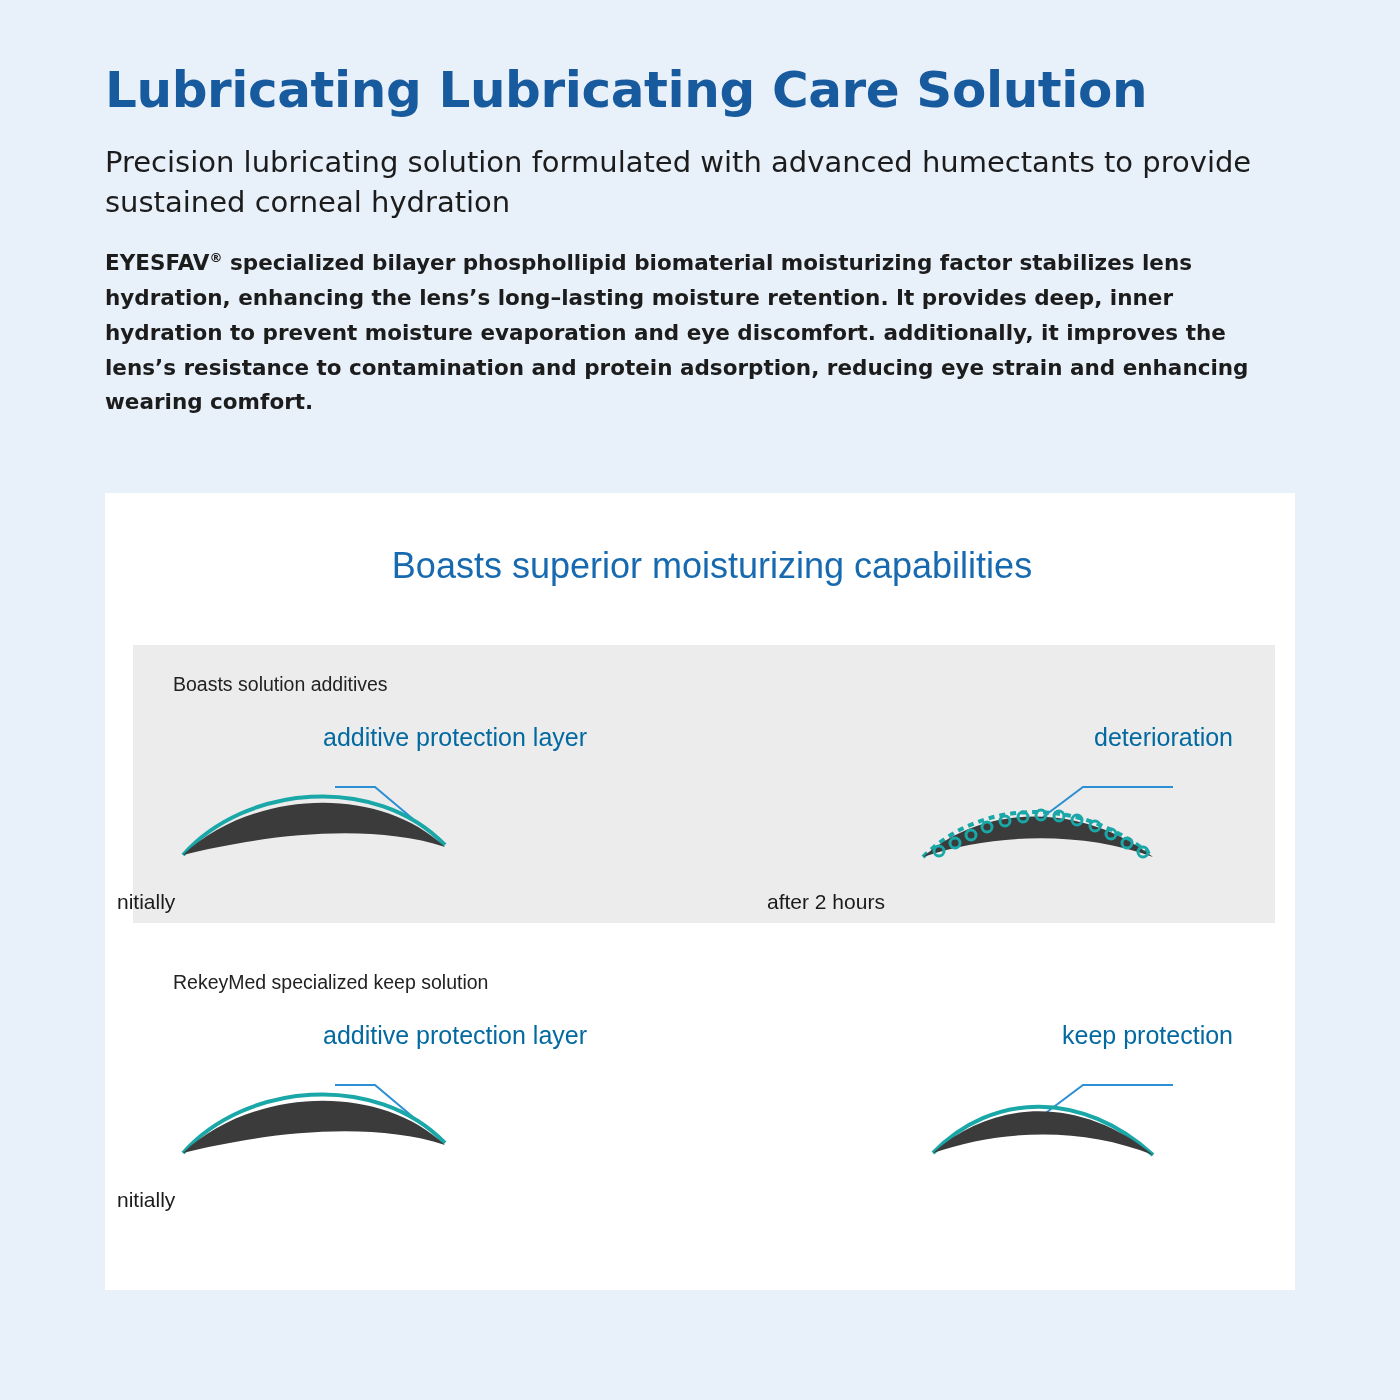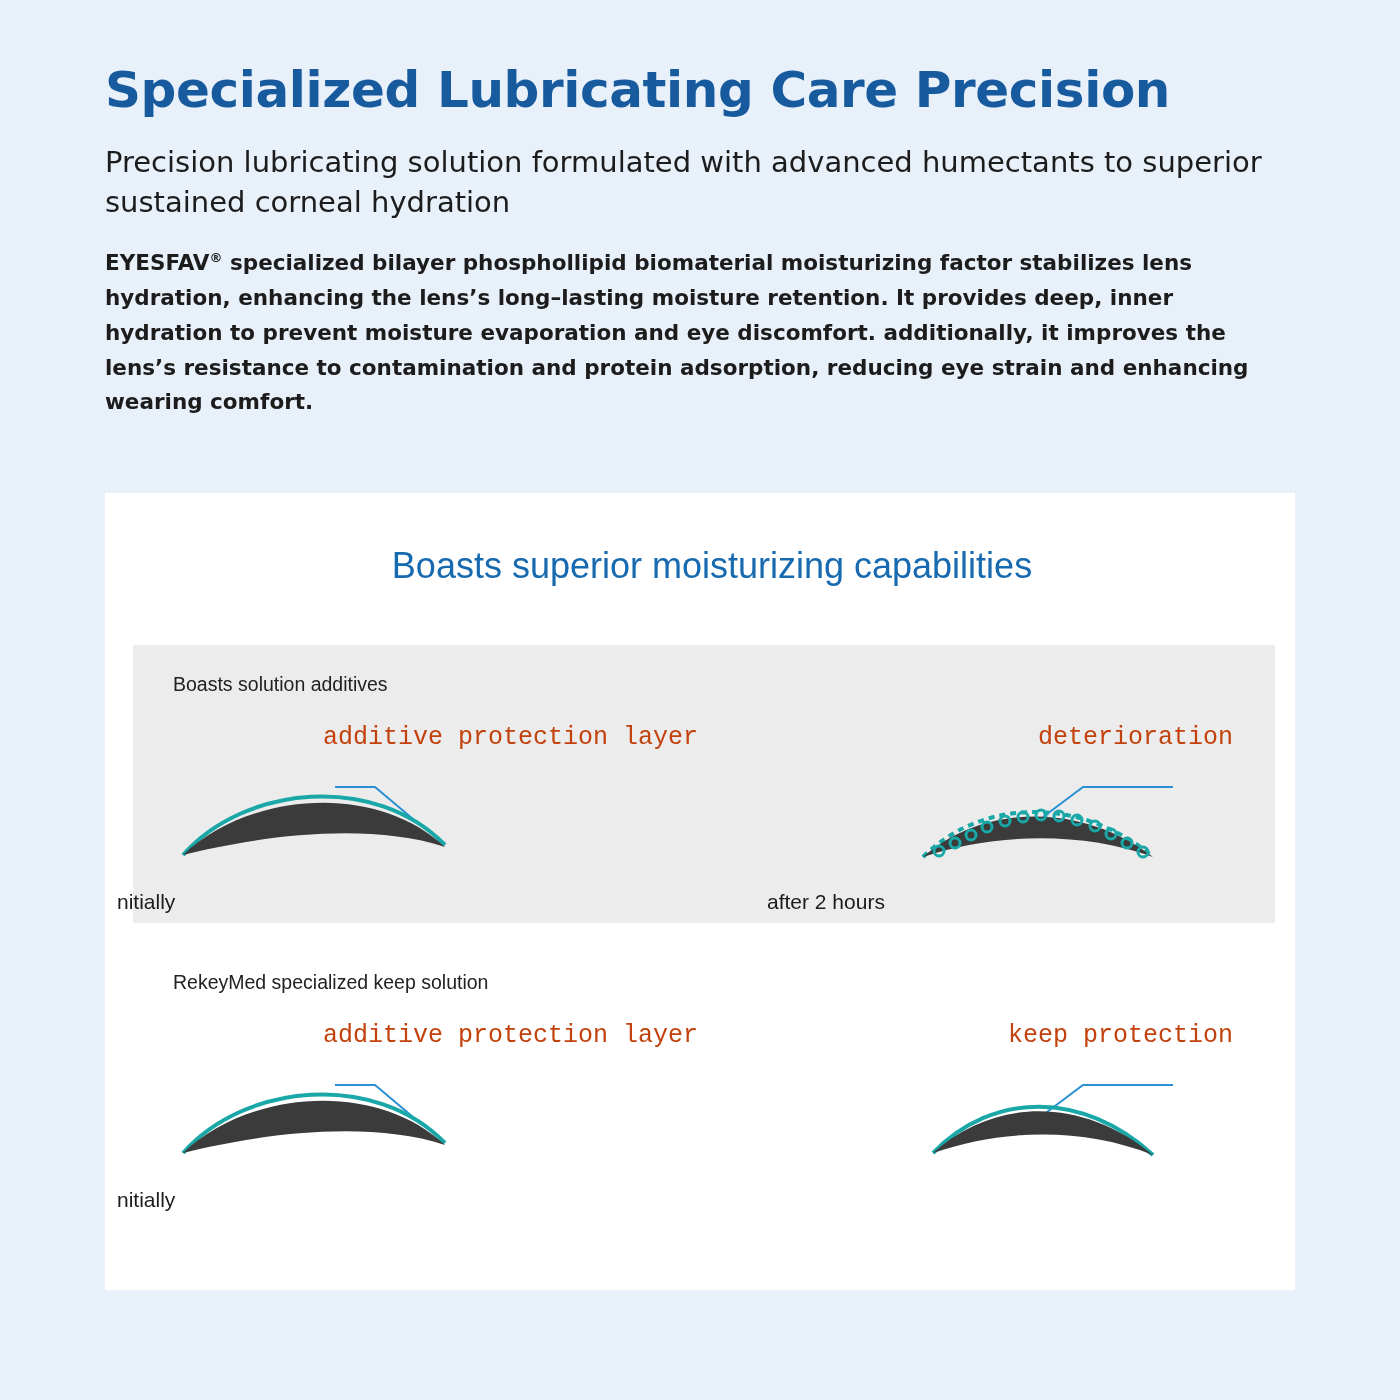--- a/index.html
+++ b/index.html
@@ -95,22 +95,22 @@
     top: 78px;
     width: 480px;
     height: 185px;
   }
   .cell-left  { left: 42px; }
   .cell-right { left: 620px; }
 
   .callout {
     position: absolute;
     font-size: 25px;
-    color: #c2410c;
-    font-family: Liberation Mono, monospace;
+    color: #0369a1;
+    font-family: Liberation Sans, sans-serif;
     white-space: nowrap;
   }
   .callout-left { top: 0px; left: 148px; }
   .callout-right { top: 0px; right: 0px; }
 
   .caption {
     position: absolute;
     bottom: -6px;
     width: 100%;
     text-align: left;
@@ -122,23 +122,23 @@
   .caption-shift-r { transform: translateX(14px); }
 
   svg { display: block; }
   .lens-svg { position: absolute; left: 0; top: 22px; }
 </style>
 </head>
 <body>
 
 <div class="page">
 
-  <h1 class="headline">Specialized Lubricating Care Precision</h1>
-
-  <p class="subhead">Precision lubricating solution formulated with advanced humectants to superior sustained corneal hydration</p>
+  <h1 class="headline">Lubricating Lubricating Care Solution</h1>
+
+  <p class="subhead">Precision lubricating solution formulated with advanced humectants to provide sustained corneal hydration</p>
 
   <p class="bodytext">EYESFAV<sup>®</sup> specialized bilayer phosphollipid biomaterial moisturizing factor stabilizes lens hydration, enhancing the lens’s long–lasting moisture retention. It provides deep, inner hydration to prevent moisture evaporation and eye discomfort. additionally, it improves the lens’s resistance to contamination and protein adsorption, reducing eye strain and enhancing wearing comfort.</p>
 
   <div class="card">
 
     <div class="card-title">Boasts superior moisturizing capabilities</div>
 
     <div class="panel panel-grey">
       <div class="panel-label">Boasts solution additives</div>
 

